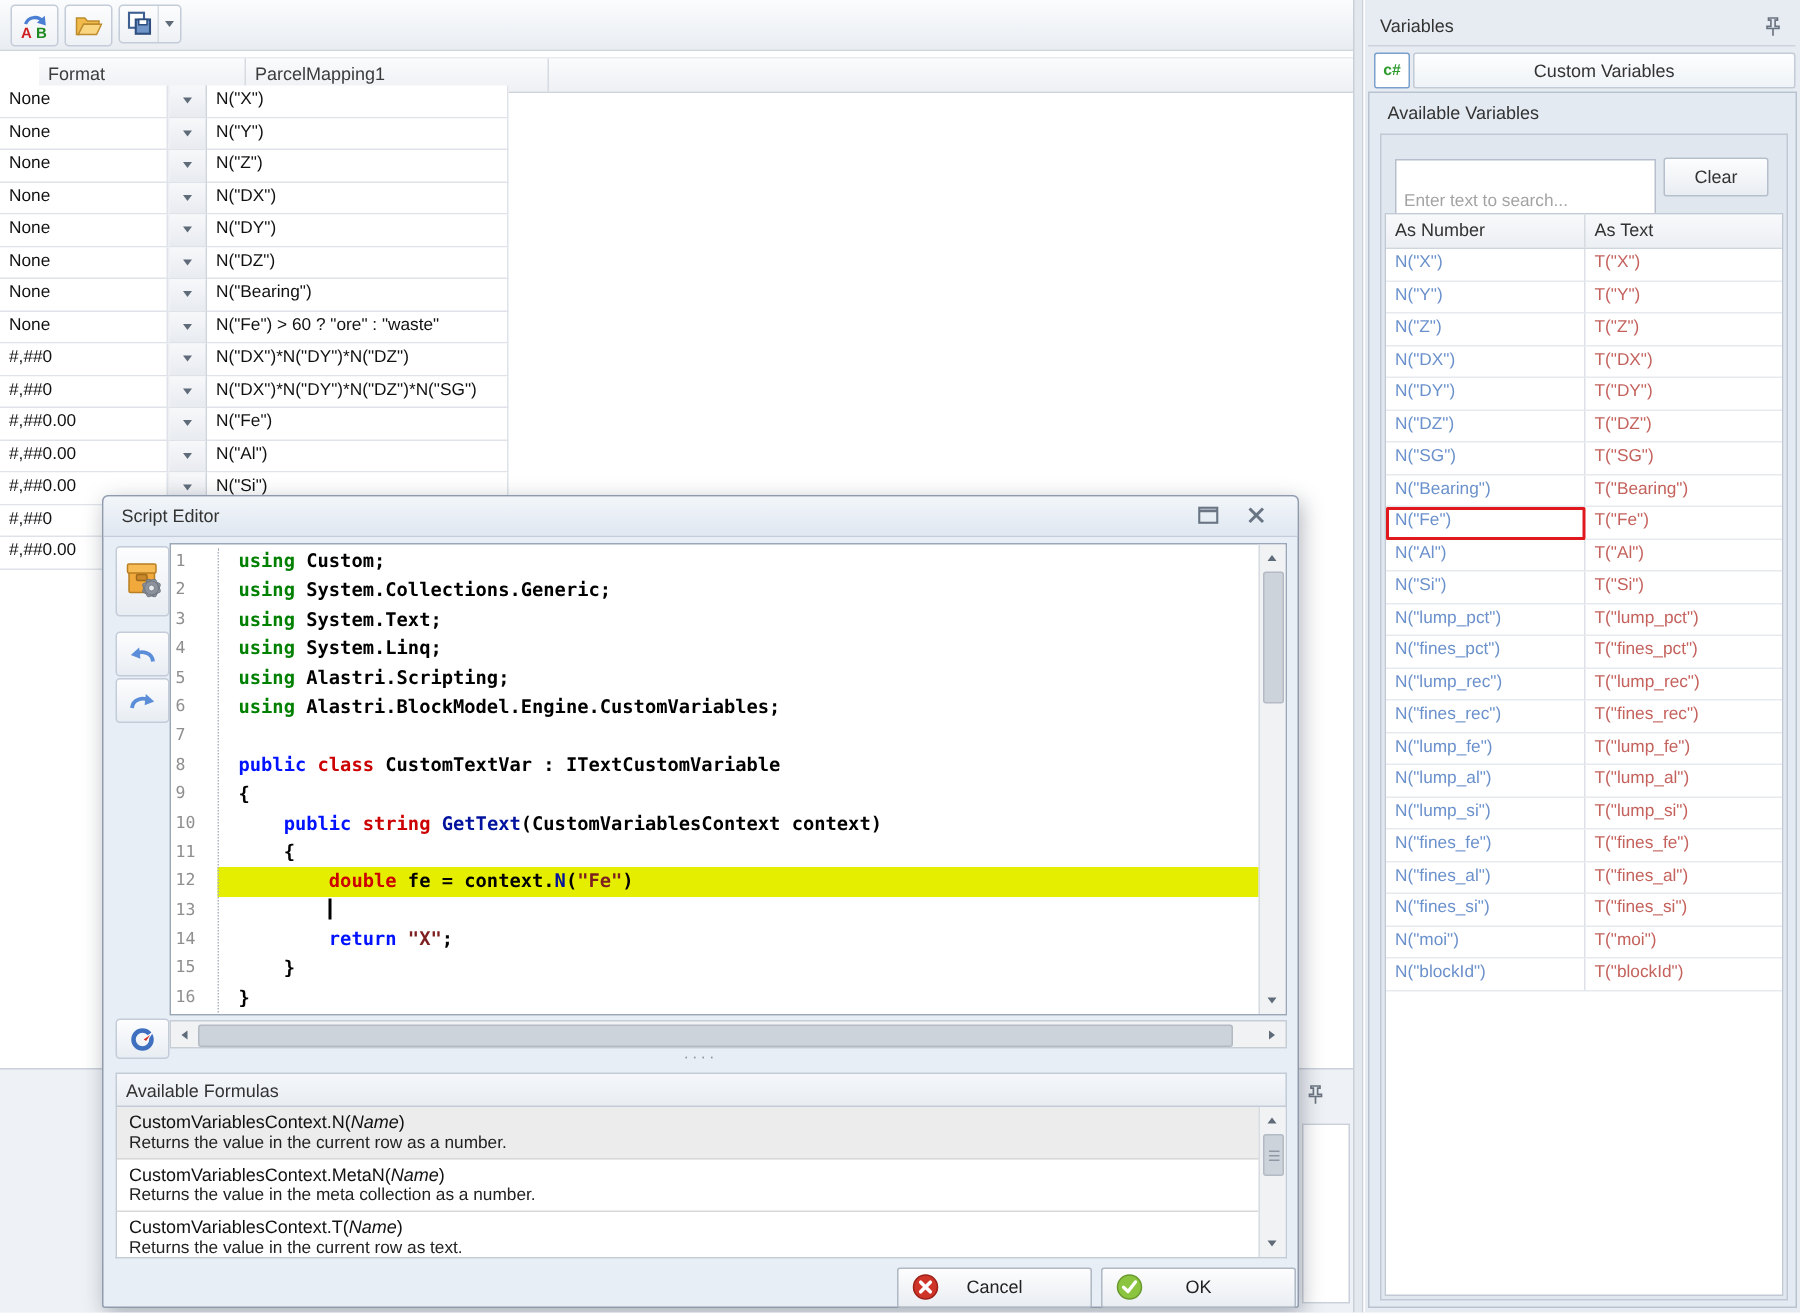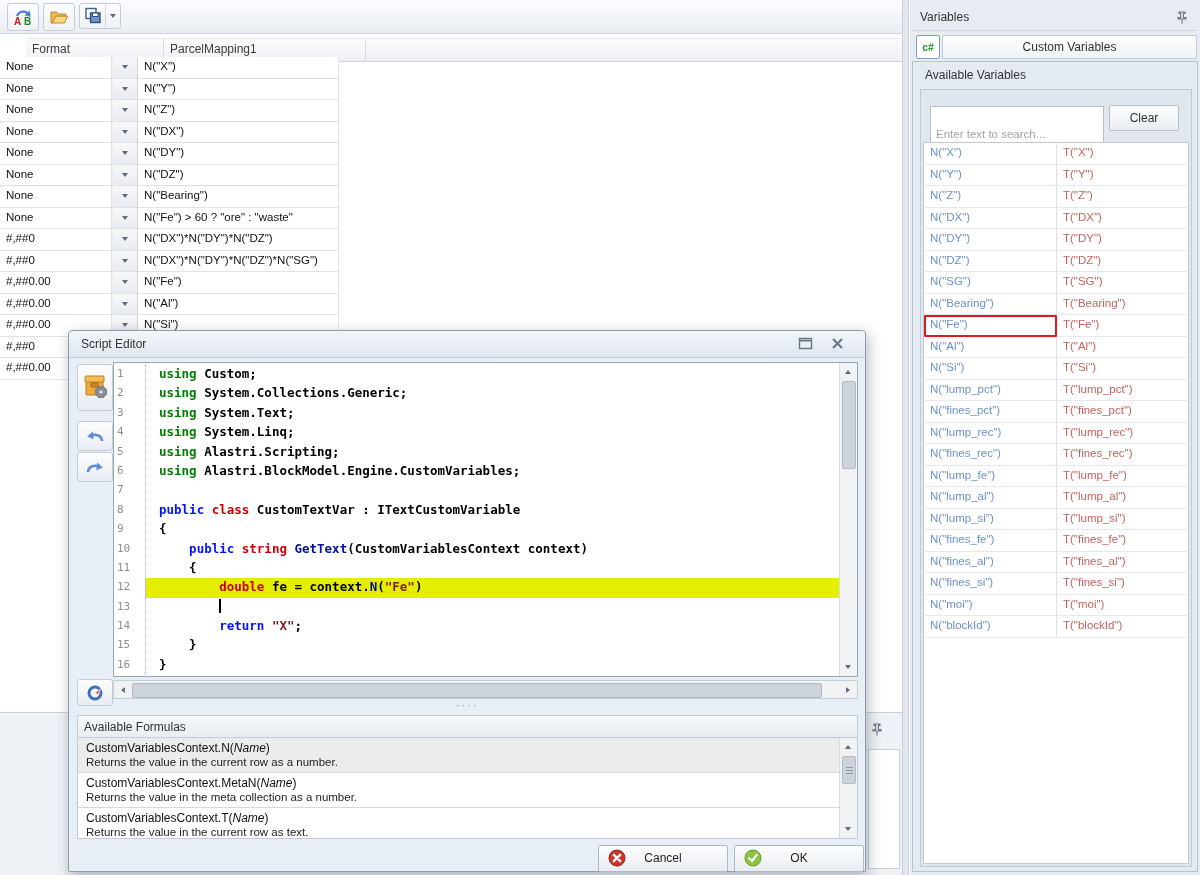--- a/index.html
+++ b/index.html
@@ -350,20 +350,24 @@
   </div>
 
   <div id="vars-group" class="abs">
     <div id="vars-group-title">Available Variables</div>
     <div id="vars-inner">
       <input id="search-input" type="text" placeholder="Enter text to search..." style="">
       <div id="clear-btn">
         <span>Clear</span>
       </div>
       <div id="vars-grid">
+        <div id="vars-grid-header">
+          <div id="vgh-num" class="hc">As Number</div>
+          <div id="vgh-txt" class="hc">As Text</div>
+        </div>
         <div id="vars-rows">
             <div class="vr">
               <div class="vn">N("X")</div>
               <div class="vt">T("X")</div>
             </div>
             <div class="vr">
               <div class="vn">N("Y")</div>
               <div class="vt">T("Y")</div>
             </div>
             <div class="vr">

